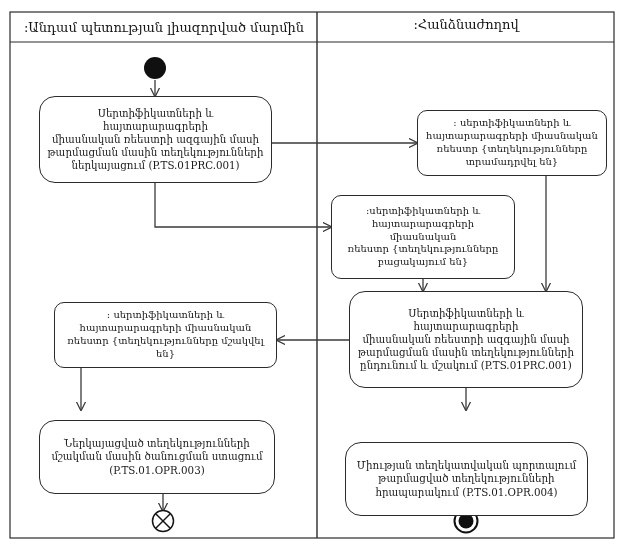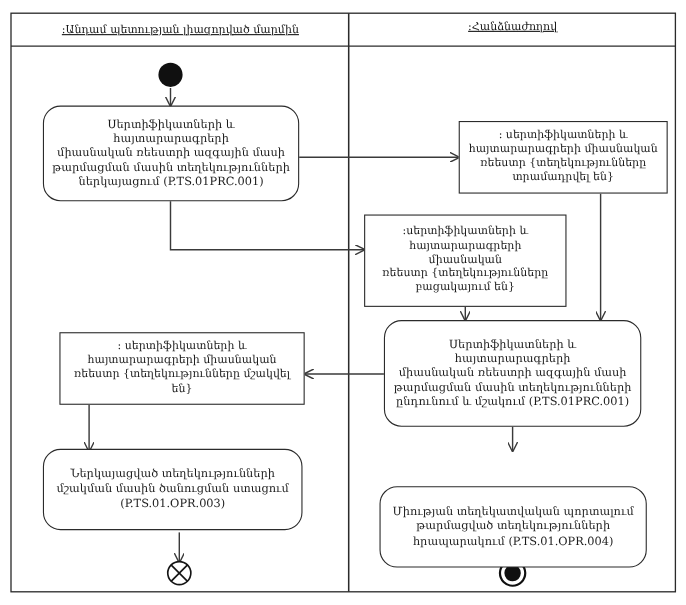--- a/index.html
+++ b/index.html
@@ -35,41 +35,41 @@
     border: 1px solid #2b2b2b;
     color: #1a1a1a;
     line-height: 1.28;
     padding: 3px 6px;
     z-index: 3;
   }
   .node.rounded {
     border-radius: 16px;
   }
   .node.object {
-    border-radius: 0;
+    border-radius: 10px;
     text-align: center;
   }
   .node .txt {
     display: block;
     width: 100%;
     white-space: pre-line;
   }
   .swimlane-title {
     position: absolute;
     box-sizing: border-box;
     display: flex;
     align-items: center;
     justify-content: center;
     text-align: center;
     color: #151515;
     z-index: 4;
   }
   .fs11 { font-size: 10.3px; }
   .fs105 { font-size: 10.0px; }
-  .fs-title { font-size: 10px; text-decoration: underline; }
+  .fs-title { font-size: 13px; }
 </style>
 </head>
 <body>
 
 <div id="canvas">
 
   <svg class="layer" viewBox="0 0 624 550">
     <defs>
       <marker id="arrow" viewBox="0 0 10 10" refX="9" refY="5" markerWidth="7" markerHeight="7" orient="auto-start-reverse">
         <path d="M 0 0 L 10 5 L 0 10" fill="none" stroke="#3a3a3a" stroke-width="1.4"></path>
@@ -169,21 +169,21 @@
 թարմացման մասին տեղեկությունների
 ընդունում և մշակում (P.TS.01PRC.001)</span>
   </div>
 
   <div class="node object" style="left:54px; top:302px; width:223px; height:66px;">
     <span class="txt fs105">: սերտիֆիկատների և
 հայտարարագրերի միասնական
 ռեեստր {տեղեկությունները մշակվել են}</span>
   </div>
 
-  <div class="node rounded" style="left:39px; top:408px; width:236px; height:74px;">
+  <div class="node rounded" style="left:39px; top:420px; width:236px; height:74px;">
     <span class="txt fs11">Ներկայացված տեղեկությունների
 մշակման մասին ծանուցման ստացում
 (P.TS.01.OPR.003)</span>
   </div>
 
   <div class="node rounded" style="left:345px; top:410px; width:243px; height:74px;margin-top:32px;">
     <span class="txt fs11">Միության տեղեկատվական պորտալում
 թարմացված տեղեկությունների
 հրապարակում (P.TS.01.OPR.004)</span>
   </div>

